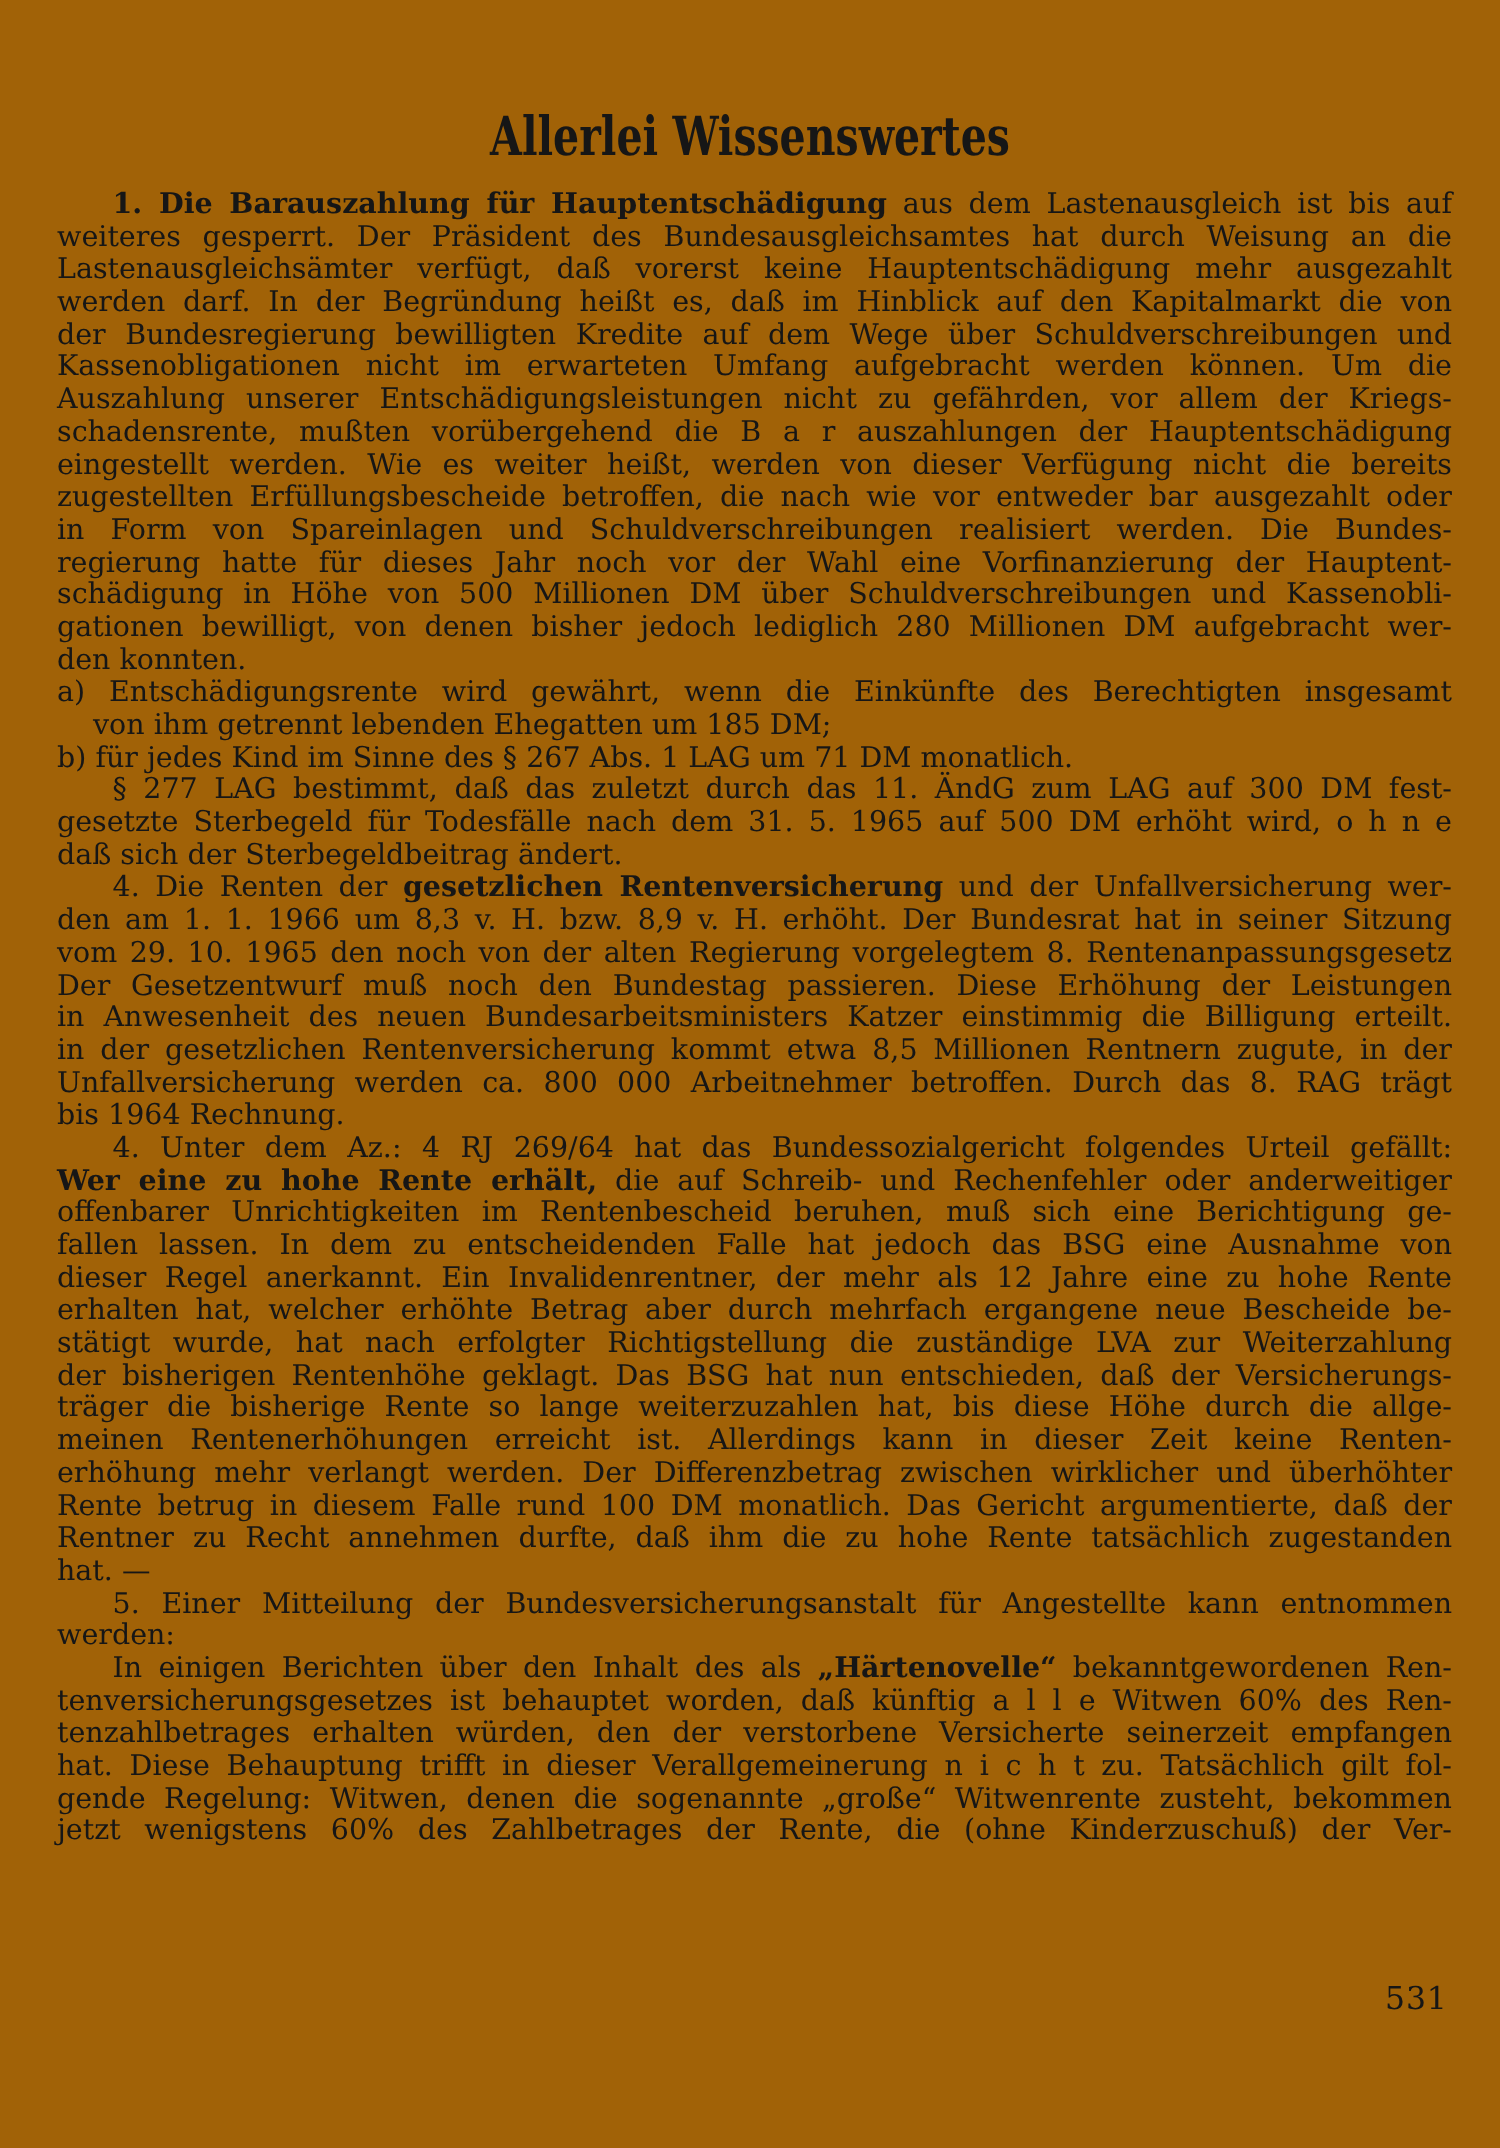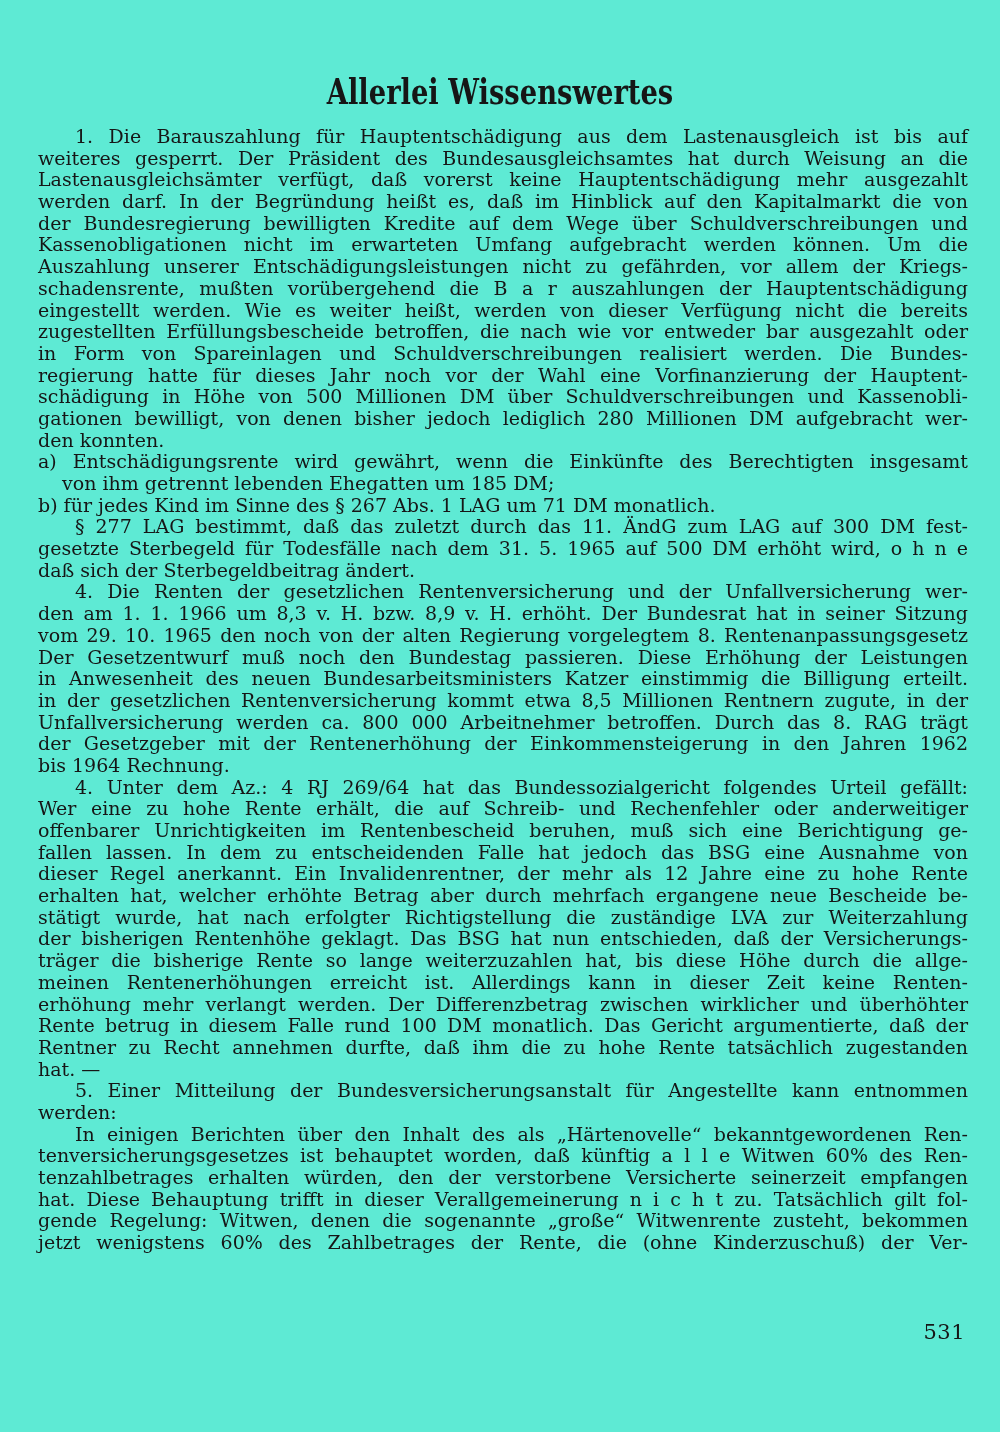--- a/index.html
+++ b/index.html
@@ -1,21 +1,21 @@
 <!DOCTYPE html>
 <html><head>
 <meta charset="utf-8">
 <style>
   * { margin: 0; padding: 0; box-sizing: border-box; }
   html, body { background: #e8e8e8; }
   .page {
     position: relative;
     width: 1000px;
     height: 1432px;
-    background: #5eead4;
+    background: #a16207;
     font-family: "DejaVu Serif", "Liberation Serif", serif;
     color: #161616;
     overflow: hidden;
   }
   .title {
     position: absolute;
     top: 70px;
     left: 0;
     width: 100%;
     text-align: center;
@@ -36,21 +36,21 @@
     height: 21.7px;
     line-height: 21.7px;
     font-size: 19px;
     white-space: normal;
     overflow: visible;
   }
   .just { text-align: justify; text-align-last: justify; }
   .left { text-align: right; text-align-last: left; }
   .ind-para { padding-left: 37px; }
   .ind-hang { padding-left: 24px; }
-  .b { font-weight: normal; }
+  .b { font-weight: bold; }
   .pagenum {
     position: absolute;
     top: 1320px;
     right: 35px;
     font-size: 21px;
     font-weight: normal;
     letter-spacing: 0.5px;
   }
 </style>
 </head>
@@ -80,21 +80,20 @@
       <div class="line ind-para just"><span>§ 277 LAG bestimmt, daß das zuletzt durch das 11. ÄndG zum LAG auf 300 DM fest-</span></div>
       <div class="line just"><span>gesetzte Sterbegeld für Todesfälle nach dem 31. 5. 1965 auf 500 DM erhöht wird, o h n e</span></div>
       <div class="line left"><span>daß sich der Sterbegeldbeitrag ändert.</span></div>
       <div class="line ind-para just"><span>4. Die Renten der </span><span class="b">gesetzlichen Rentenversicherung</span><span> und der Unfallversicherung wer-</span></div>
       <div class="line just"><span>den am 1. 1. 1966 um 8,3 v. H. bzw. 8,9 v. H. erhöht. Der Bundesrat hat in seiner Sitzung</span></div>
       <div class="line just"><span>vom 29. 10. 1965 den noch von der alten Regierung vorgelegtem 8. Rentenanpassungsgesetz</span></div>
       <div class="line just"><span>Der Gesetzentwurf muß noch den Bundestag passieren.  Diese Erhöhung der Leistungen</span></div>
       <div class="line just"><span>in Anwesenheit des neuen Bundesarbeitsministers Katzer einstimmig die Billigung erteilt.</span></div>
       <div class="line just"><span>in der gesetzlichen Rentenversicherung kommt etwa 8,5 Millionen Rentnern zugute, in der</span></div>
       <div class="line just"><span>Unfallversicherung werden ca. 800 000 Arbeitnehmer betroffen.  Durch das 8. RAG trägt</span></div>
-      <div class="line just"><span>der Gesetzgeber mit der Rentenerhöhung der Einkommensteigerung in den Jahren 1962</span></div>
       <div class="line left"><span>bis 1964 Rechnung.</span></div>
       <div class="line ind-para just"><span>4. Unter dem Az.: 4 RJ 269/64 hat das Bundessozialgericht folgendes Urteil gefällt:</span></div>
       <div class="line just"><span class="b">Wer eine zu hohe Rente erhält,</span><span> die auf Schreib- und Rechenfehler oder anderweitiger</span></div>
       <div class="line just"><span>offenbarer Unrichtigkeiten im Rentenbescheid beruhen, muß sich eine Berichtigung ge-</span></div>
       <div class="line just"><span>fallen lassen.  In dem zu entscheidenden Falle hat jedoch das BSG eine Ausnahme von</span></div>
       <div class="line just"><span>dieser Regel anerkannt. Ein Invalidenrentner, der mehr als 12 Jahre eine zu hohe Rente</span></div>
       <div class="line just"><span>erhalten hat, welcher erhöhte Betrag aber durch mehrfach ergangene neue Bescheide be-</span></div>
       <div class="line just"><span>stätigt wurde, hat nach erfolgter Richtigstellung die zuständige LVA zur Weiterzahlung</span></div>
       <div class="line just"><span>der bisherigen Rentenhöhe geklagt. Das BSG hat nun entschieden, daß der Versicherungs-</span></div>
       <div class="line just"><span>träger die bisherige Rente so lange weiterzuzahlen hat, bis diese Höhe durch die allge-</span></div>

